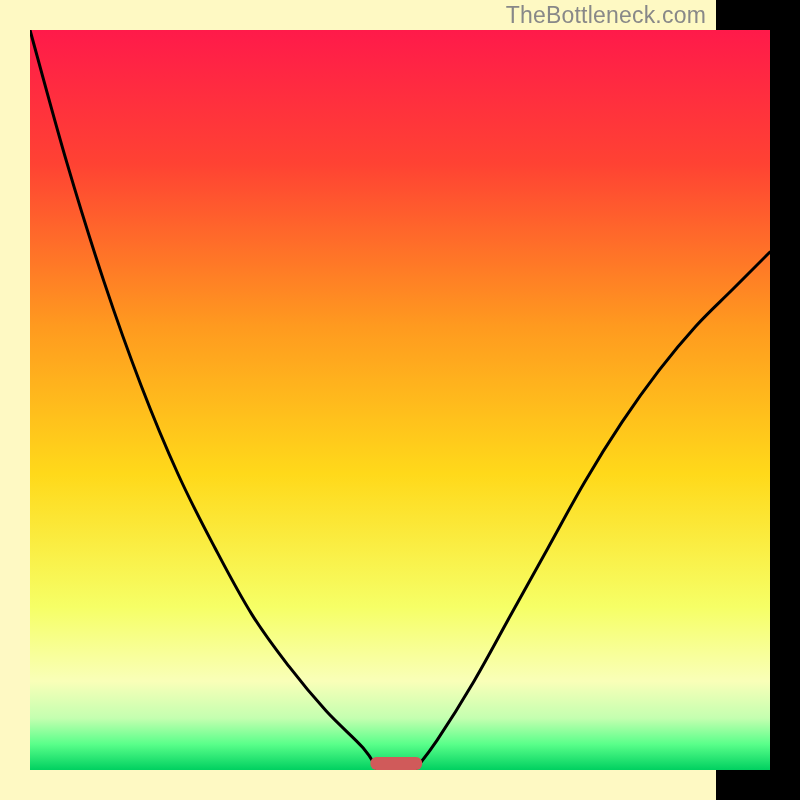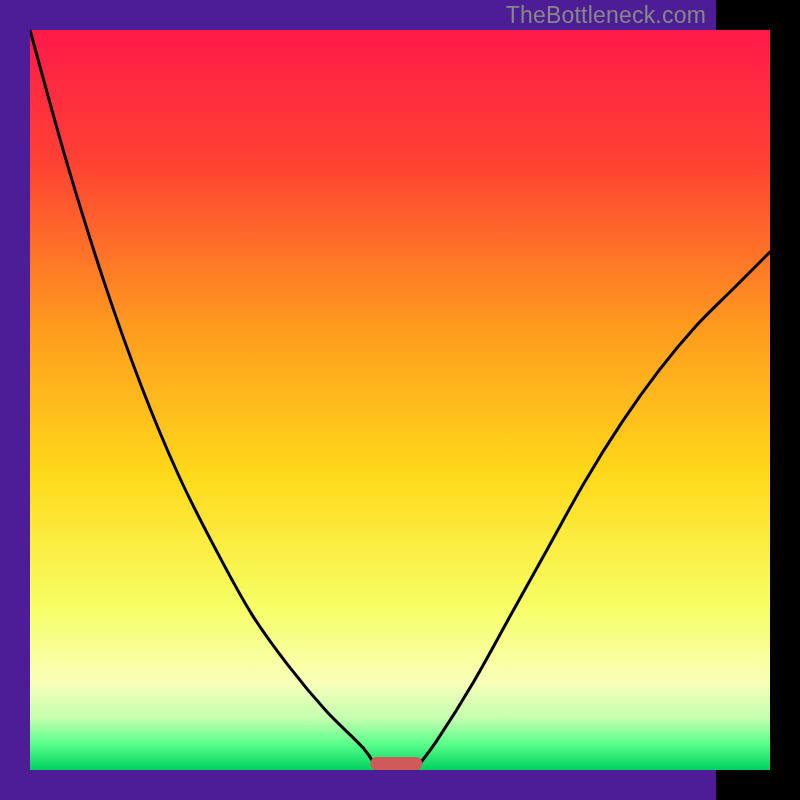--- a/index.html
+++ b/index.html
@@ -10,21 +10,21 @@
     overflow: hidden;
     background: #000;
     font-family: Arial, Helvetica, sans-serif;
   }
   .frame {
     position: absolute;
     left: 0;
     top: 0;
     width: 716px;
     height: 800px;
-    background: #4c1d95;
+    background: #fef9c3;
   }
   .watermark {
     position: absolute;
     top: 2px;
     right: 10px;
     font-size: 23px;
     color: #888;
     font-weight: 500;
     letter-spacing: 0.2px;
   }

